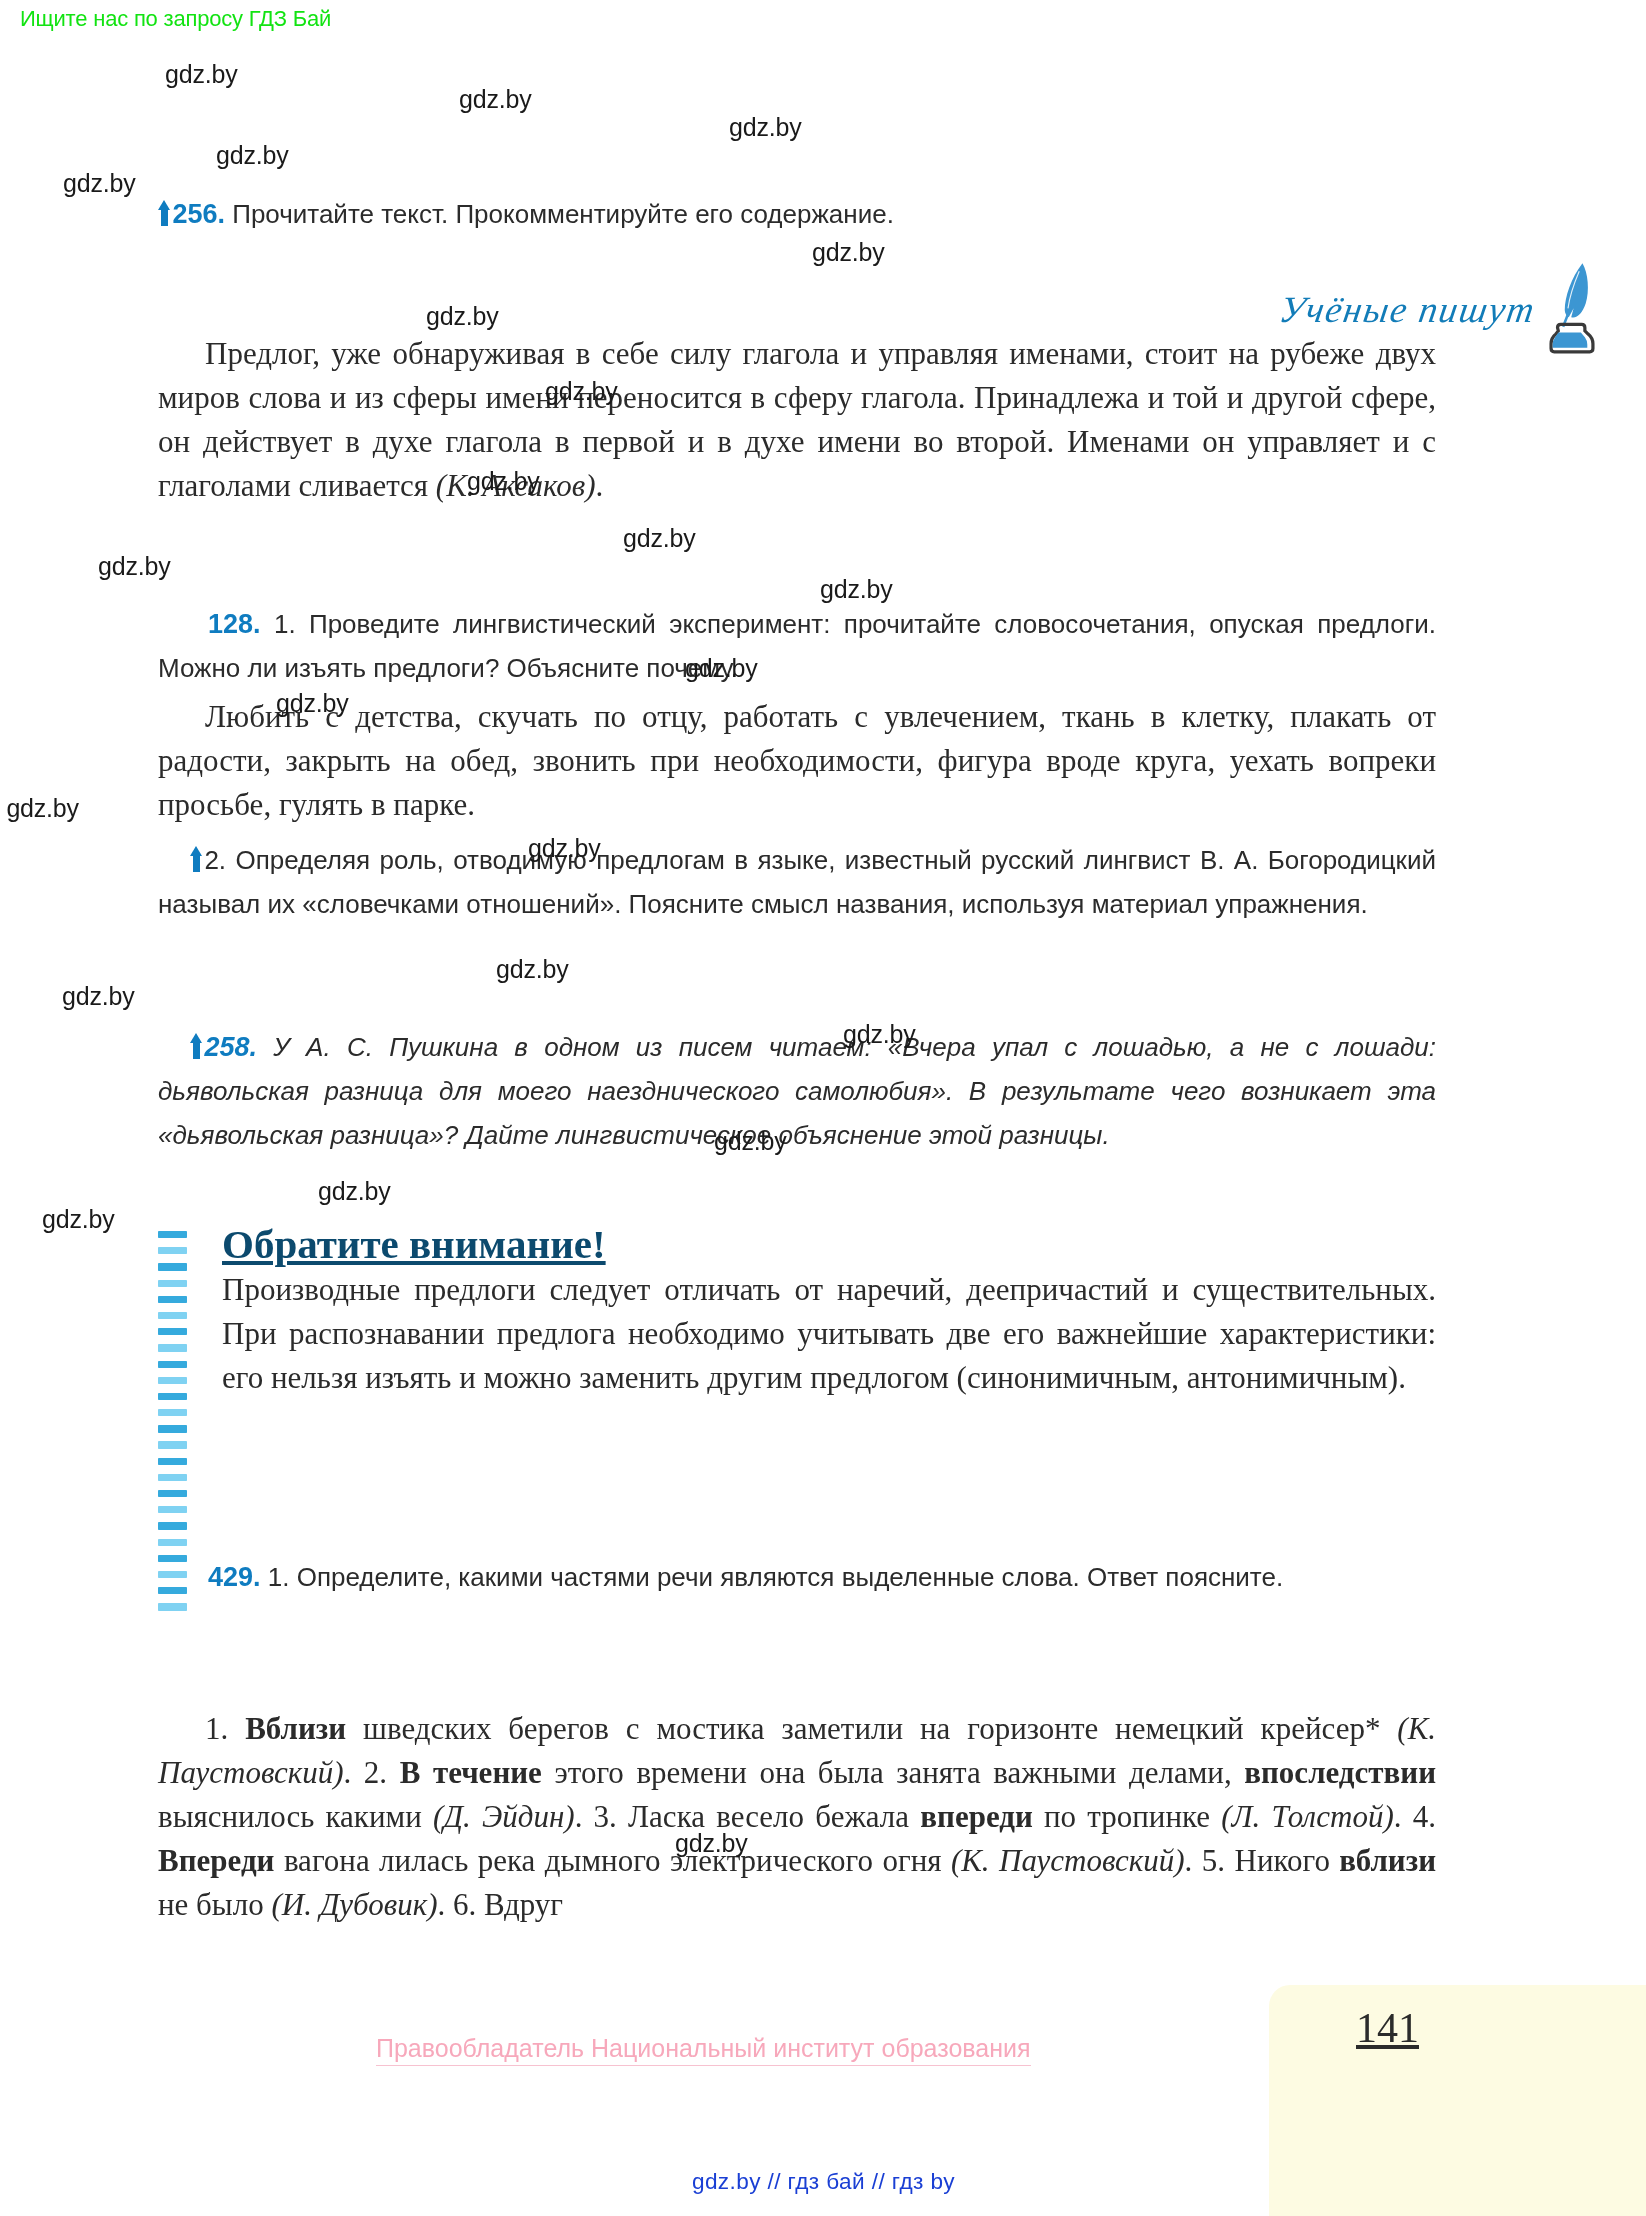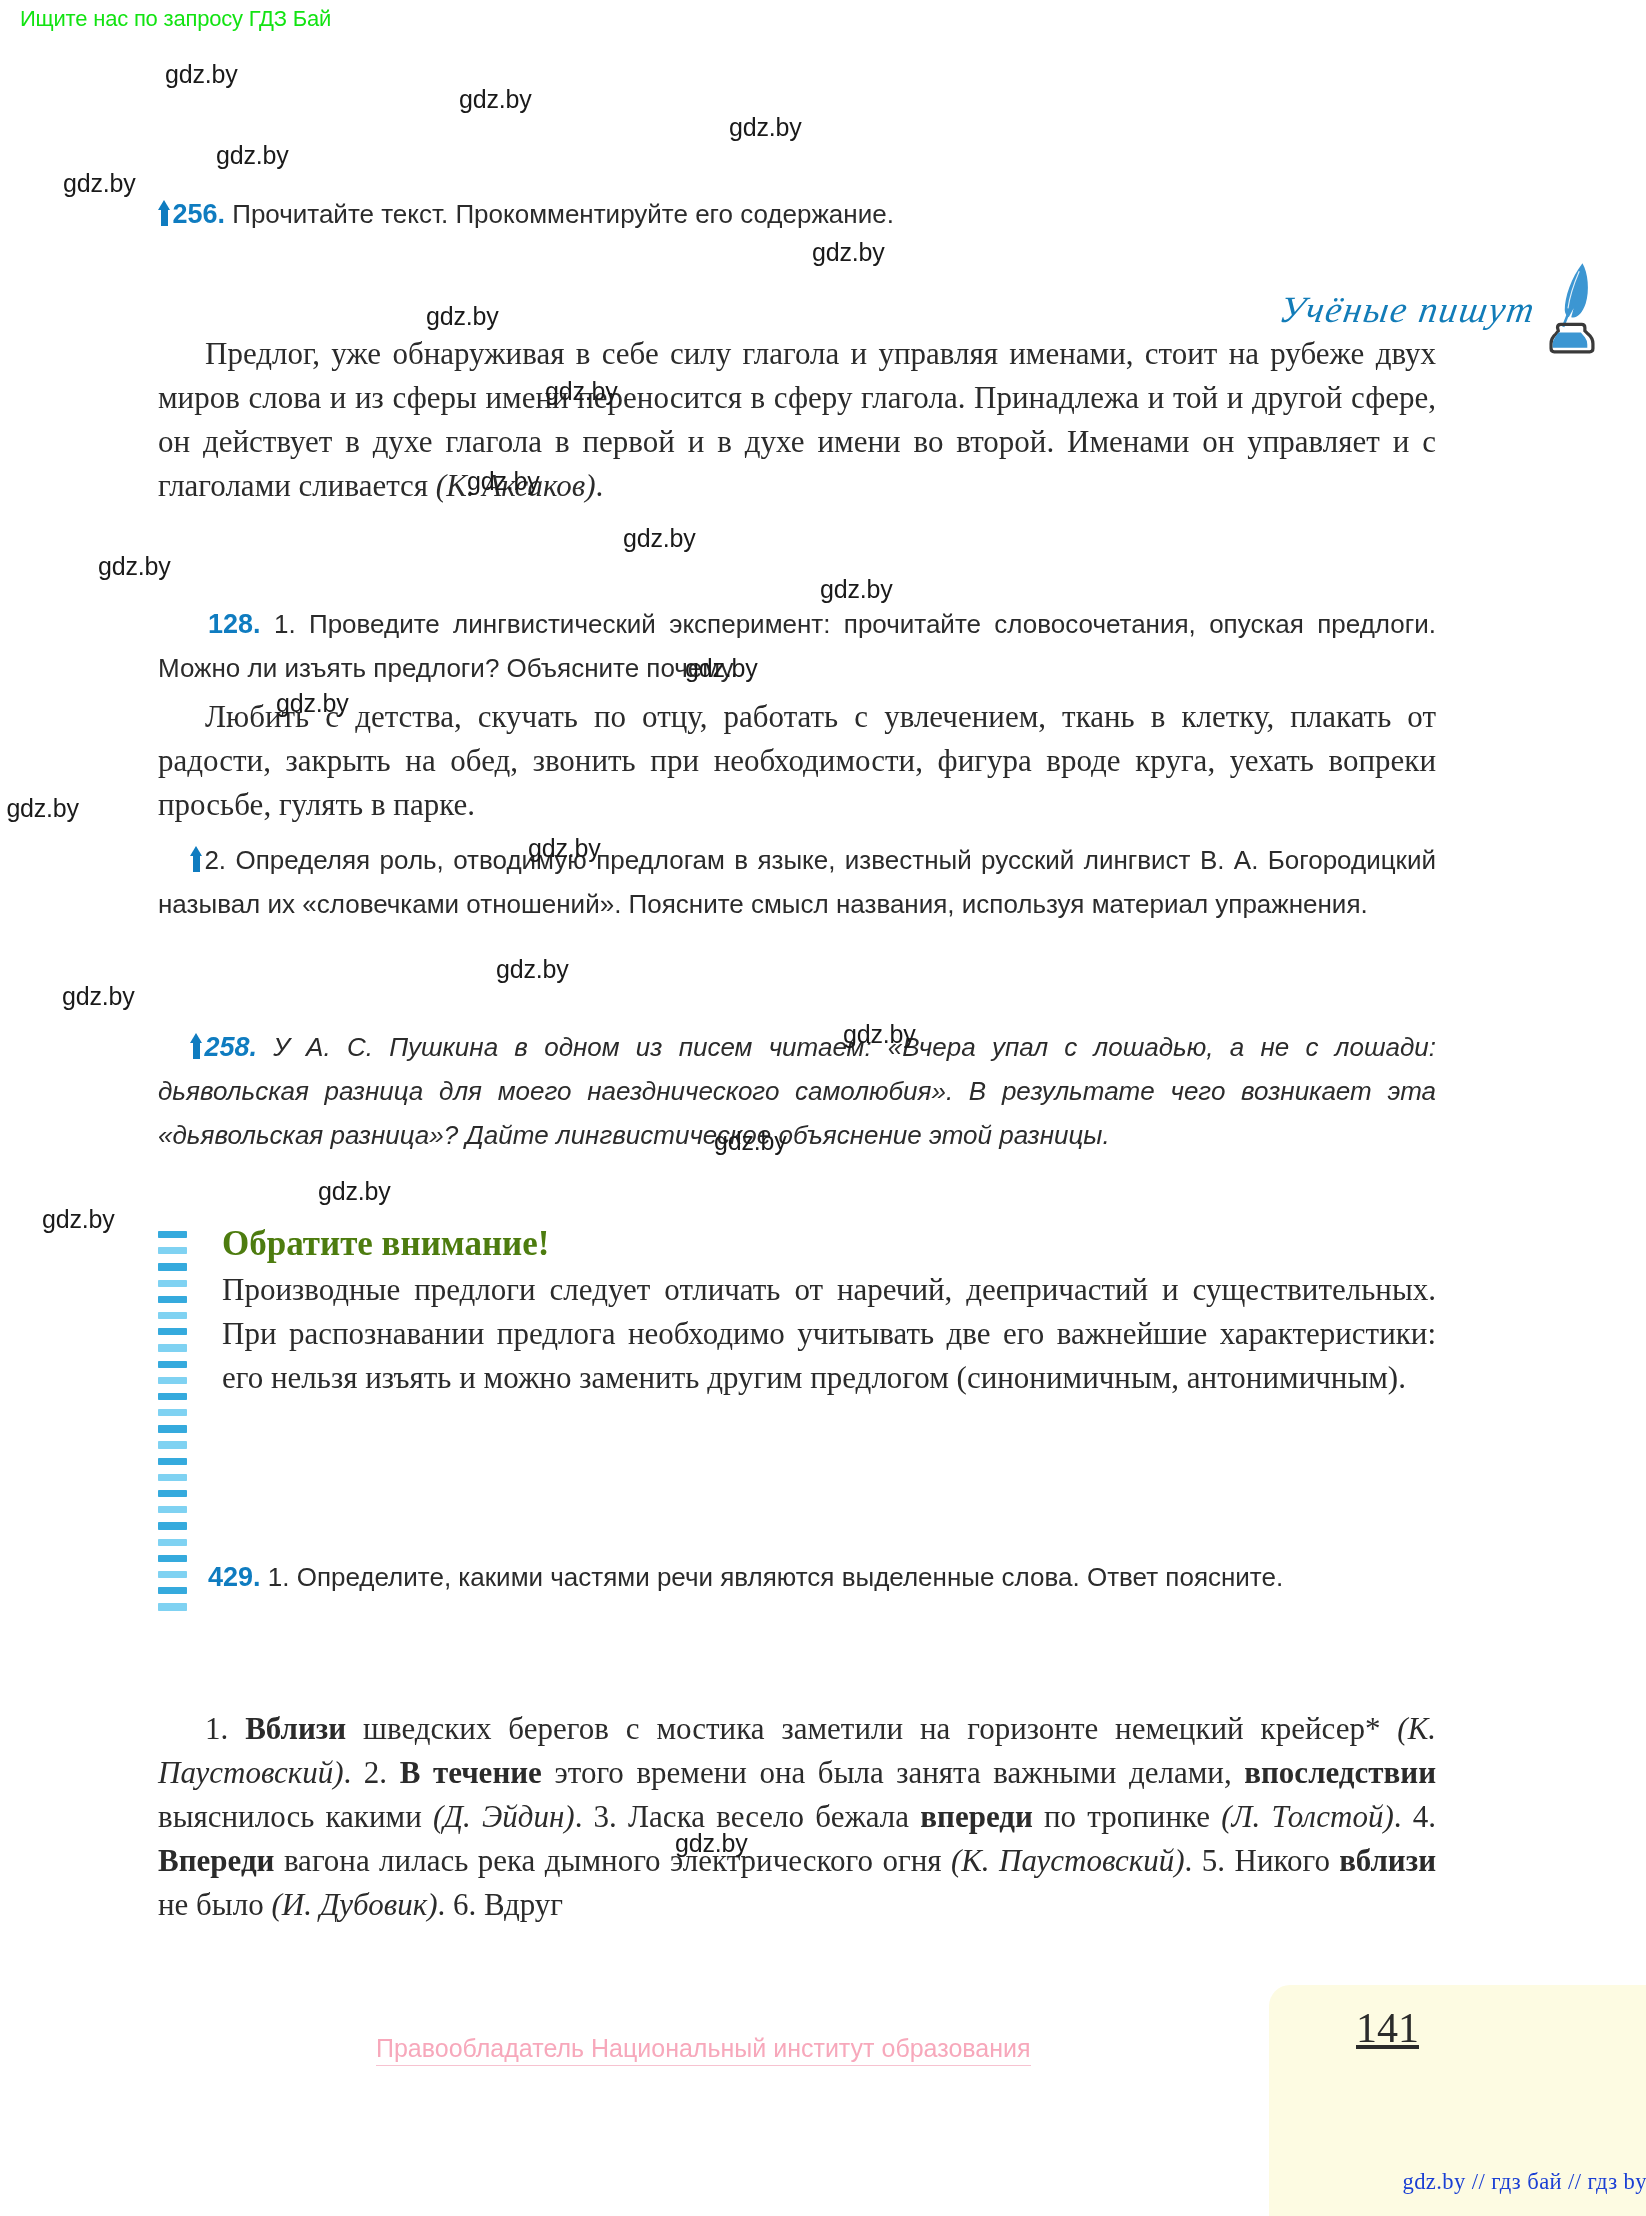--- a/index.html
+++ b/index.html
@@ -45,22 +45,22 @@
     letter-spacing: -0.2px;
     z-index: 50;
     padding-left: 20px;
   }
 
   .bottombanner {
     position: absolute;
     bottom: 21px;
     left: 0;
     width: 100%;
-    text-align: right;
-    font-family: Liberation Serif, serif;
+    text-align: center;
+    font-family: Liberation Sans, sans-serif;
     font-size: 22.6px;
     color: #1a3fd4;
     letter-spacing: 0.4px;
     z-index: 50;
   }
 
   
   .col {
     position: absolute;
     left: 158px;
@@ -169,24 +169,25 @@
     display: block;
     height: 7.3px;
     background: #7fd2f2;
     border-radius: 0.8px;
   }
   .stripes span.dark { background: #35aadd; }
   .callout-body { flex: 1 1 auto; }
   .callout-title {
     font-family: "Liberation Serif", serif;
     font-weight: 700;
-    font-size: 35px;
-    color: #4d7c0f;
+    font-size: 41px;
+    color: #0c4a6e;
     line-height: 42px;
     margin: 0 0 3.2px 0;
+    text-decoration: underline;
   }
 
   
   .copyright {
     position: absolute;
     left: 376px;
     top: 2034px;
     font-family: "Liberation Sans", sans-serif;
     font-size: 25px;
     color: #f7a8bb;

